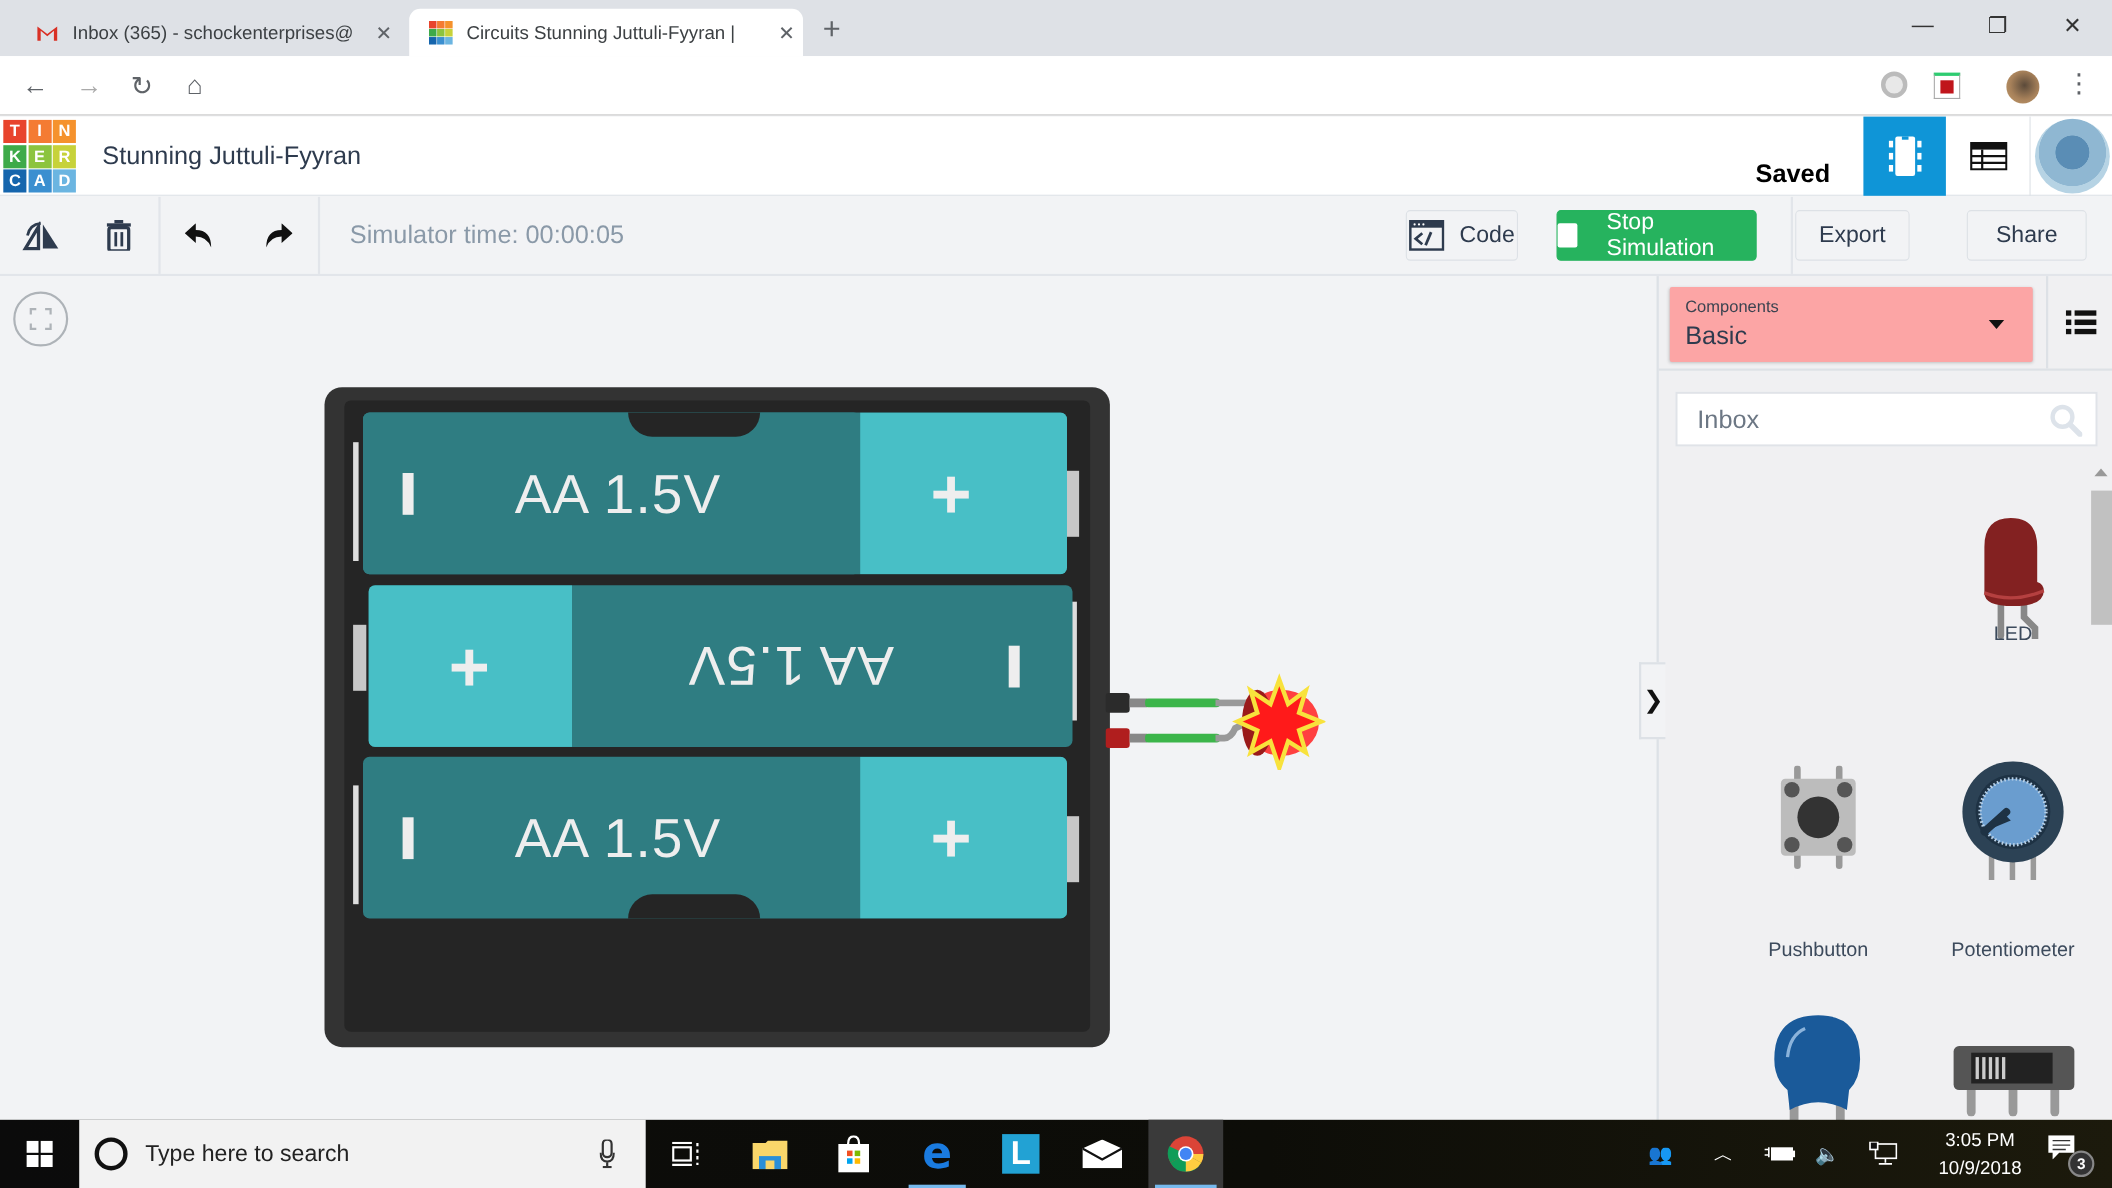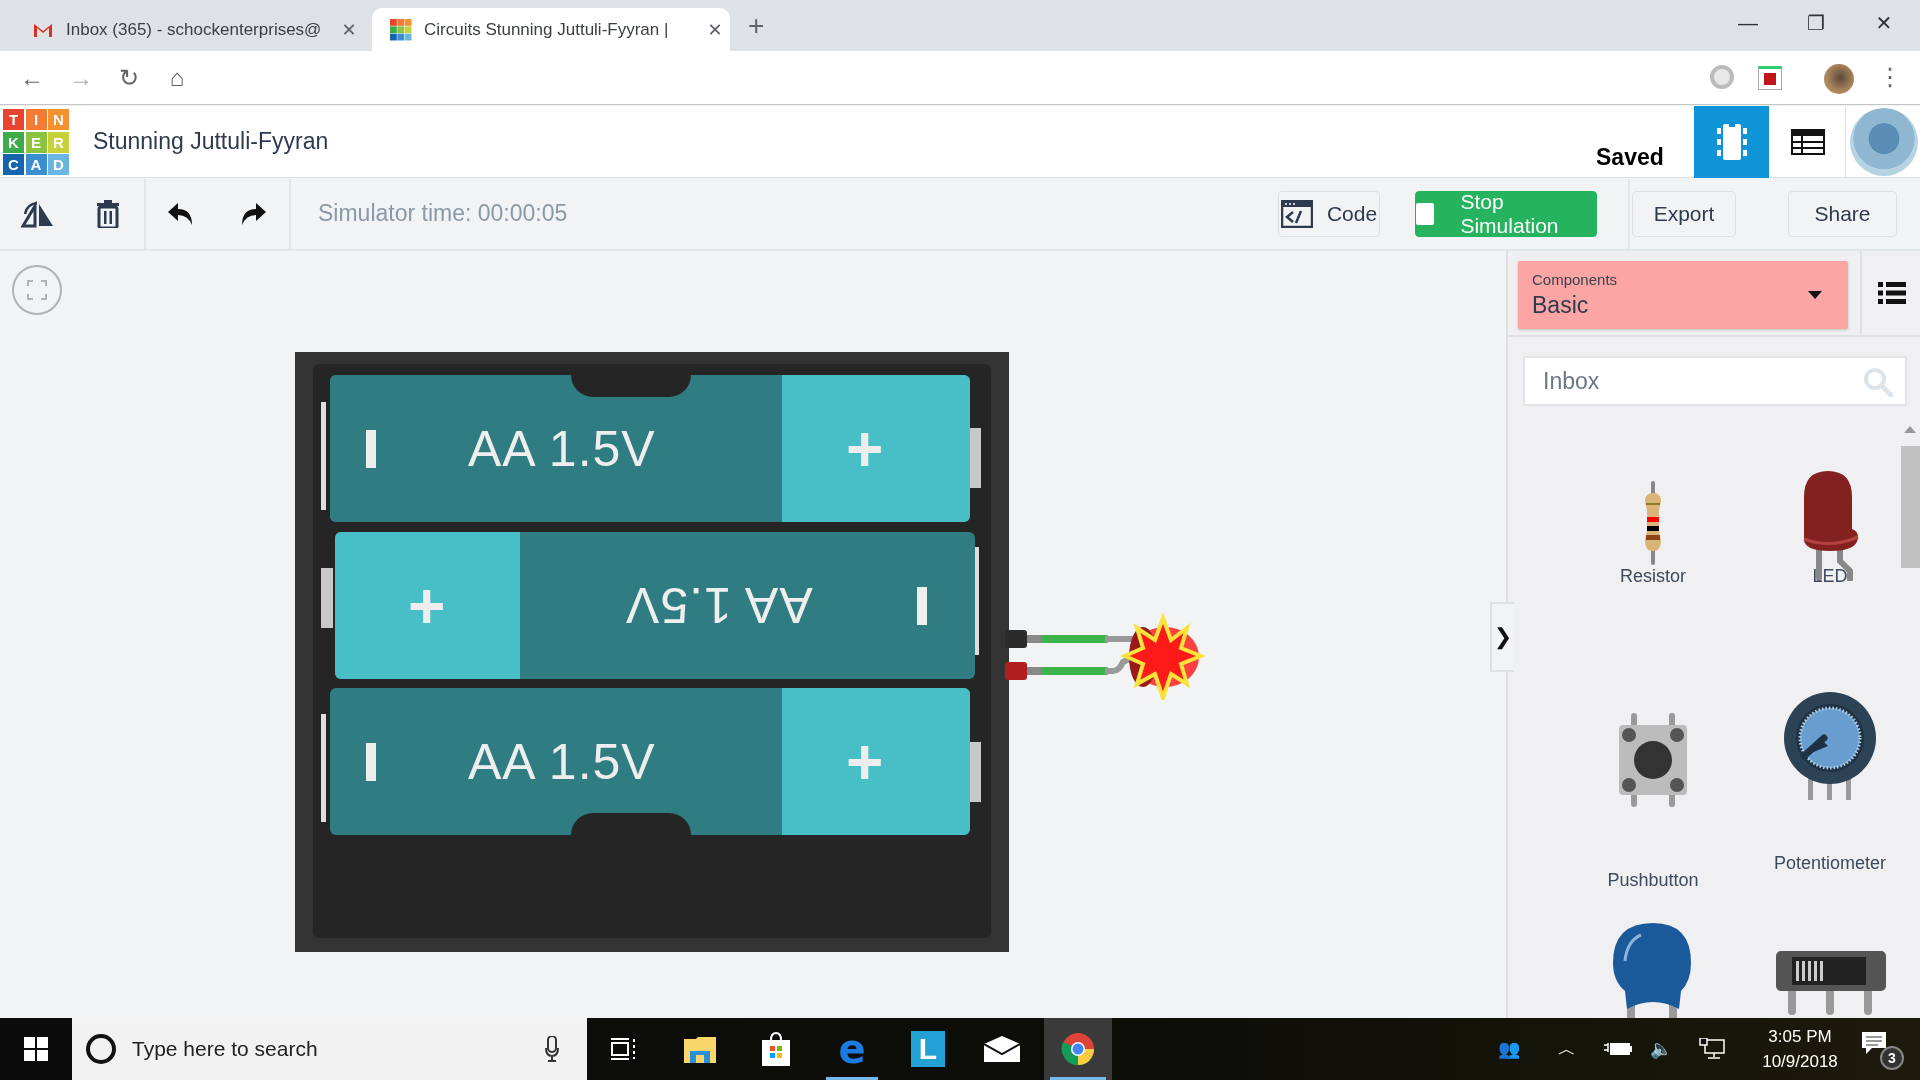--- a/index.html
+++ b/index.html
@@ -41,21 +41,21 @@
   #codebtn{left:1278px;width:102px}
   #codebtn svg{margin-right:14px}
   #stopbtn{left:1415px;width:182px;background:#26b35e;border-color:#26b35e;color:#fff}
   #stopbtn .sq{width:20px;height:22px;background:#fff;border-radius:2px;margin-right:26px}
   #exportbtn{left:1632px;width:104px}
   #sharebtn{left:1788px;width:109px}
   
   #canvas{position:absolute;left:0;top:251px;width:1506px;height:767px;background:#f2f3f5}
   #fitbtn{position:absolute;left:12px;top:14px;width:50px;height:50px;border:2px solid #aeb3b8;border-radius:50%}
   
-  #pack{position:absolute;left:295px;top:352px;width:714px;height:600px;background:#333;border-radius:0}
+  #pack{position:absolute;left:295px;top:352px;width:714px;height:600px;background:#333;border-radius:16px}
   #packin{position:absolute;left:18px;top:12px;width:678px;height:574px;background:#252525;border-radius:6px}
   .cell{position:absolute;height:147px;background:#2f7d82;border-radius:6px;overflow:hidden}
   .cell .pos{position:absolute;top:0;height:100%;background:#48bfc6}
   .cell .lbl{position:absolute;top:0;height:100%;display:flex;align-items:center;font-size:50px;color:#eee;letter-spacing:1px}
   .cell .minus{position:absolute;top:50%;width:10px;height:38px;margin-top:-19px;background:#eee}
   .cell .plus{position:absolute;top:50%;font-size:64px;color:#eee;margin-top:-42px;font-weight:bold;line-height:84px}
   .notch{position:absolute;width:120px;height:22px;background:#252525}
   .term{position:absolute;width:12px;background:#c8c8c8}
   
   #panel{position:absolute;left:1506px;top:251px;width:414px;height:767px;background:#f0f0f2;border-left:2px solid #dde1e6}
@@ -313,43 +313,32 @@
         <circle cx="12" cy="12" r="9" fill="none" stroke="#dde3ea" stroke-width="4"></circle>
         <line x1="19" y1="19" x2="28" y2="28" stroke="#dde3ea" stroke-width="5" stroke-linecap="round"></line>
       </svg>
   </div>
   <div id="scroll">
     <div class="abs" style="left:6px;top:0;width:0;height:0;border-left:6px solid transparent;border-right:6px solid transparent;border-bottom:7px solid #999"></div>
     <div class="thumb"></div>
 
   </div>
 
-  <div class="compitem" style="left:60px;top:218px">
-    <svg style="top:12px" width="24" height="84" viewBox="0 0 24 84">
-      <rect x="10" y="0" width="4" height="84" rx="2" fill="#888"></rect>
-      <path d="M4 20 Q4 12 12 12 Q20 12 20 20 L18 30 L18 50 L20 60 Q20 70 12 70 Q4 70 4 60 L6 50 L6 30 Z" fill="#dbb577"></path>
-      <rect x="5" y="22" width="14" height="2" fill="#8a7a2a"></rect>
-        <rect x="6" y="36" width="12" height="5" fill="#f00"></rect>
-        <rect x="6" y="45" width="12" height="5" fill="#000"></rect>
-        <rect x="5" y="54" width="14" height="5" fill="#8b4513"></rect>
-    </svg>
-    <div class="name" style="bottom:82px">Resistor</div>
-  </div>
 
   <div class="compitem" style="left:237px;top:218px">
     <svg style="top:0" width="60" height="112" viewBox="0 0 60 112">
       <rect x="16" y="78" width="6" height="34" rx="3" fill="#888"></rect>
         <path d="M40 78 L40 92 L50 102 L50 112" stroke="#888" stroke-width="6" fill="none" stroke-linecap="round"></path>
       <path d="M4 70 L4 28 Q4 2 28 2 Q52 2 52 28 L52 60 Q58 62 58 68 Q58 82 30 82 Q4 82 4 70Z" fill="#832121"></path>
       <path d="M4 70 Q30 80 58 68" stroke="#b54040" stroke-width="3" fill="none"></path>
     </svg>
     <div class="name" style="bottom:82px">LED</div>
   </div>
 
-  <div class="compitem" style="left:60px;top:460px">
+  <div class="compitem" style="left:60px;top:443px">
     <svg style="top:2px" width="72" height="94" viewBox="0 0 72 94">
       <rect x="14" y="0" width="6" height="94" rx="3" fill="#999"></rect>
         <rect x="52" y="0" width="6" height="94" rx="3" fill="#999"></rect>
       <rect x="2" y="12" width="68" height="70" rx="4" fill="#bcbcbc"></rect>
       <circle cx="12" cy="22" r="7" fill="#555"></circle>
         <circle cx="60" cy="22" r="7" fill="#555"></circle>
         <circle cx="12" cy="72" r="7" fill="#555"></circle>
         <circle cx="60" cy="72" r="7" fill="#555"></circle>
       <circle cx="36" cy="47" r="19" fill="#333"></circle>
     </svg>

